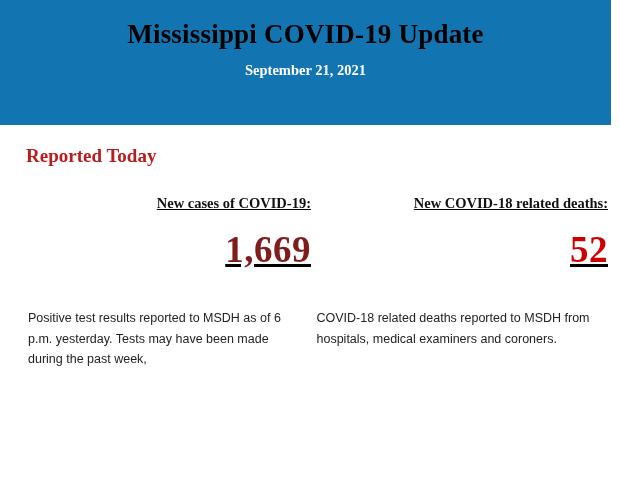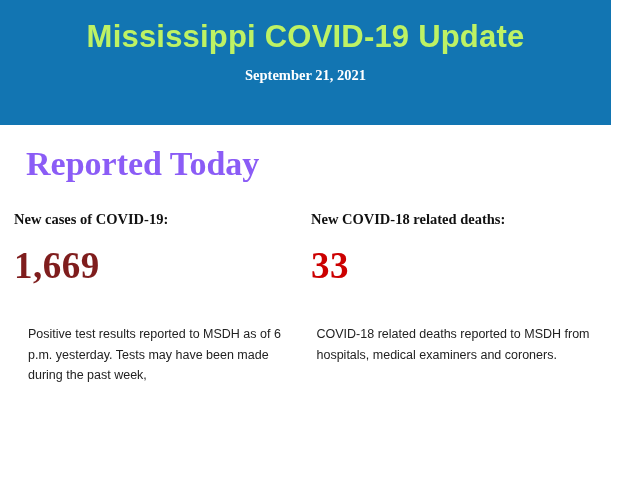--- a/index.html
+++ b/index.html
@@ -22,53 +22,54 @@
   }
   .header-banner {
     background: #1275b2;
     width: 611px;
     height: 125px;
     box-sizing: border-box;
     padding-top: 18px;
     text-align: center;
   }
   .header-title {
-    font-family: Liberation Sans, sans-serif;
+    font-family: Liberation Serif, serif;
     font-weight: bold;
-    font-size: 31px;
-    color: #bef264;
+    font-size: 27px;
+    color: #000000;
     letter-spacing: 0.2px;
     line-height: 1.2;
     margin: 0;
     padding: 0 10px;
   }
   .header-date {
     font-family: "Liberation Serif", serif;
     font-weight: bold;
     font-size: 14.5px;
     color: #ffffff;
     margin-top: 12px;
   }
   .section-title {
     font-family: "Liberation Serif", serif;
     font-weight: bold;
-    font-size: 34px;
-    color: #8b5cf6;
+    font-size: 19px;
+    color: #b91c1c;
     margin: 20px 12px 0 26px;
   }
   .stats-row {
     display: flex;
     margin-top: 28px;
     padding: 0 12px 0 14px;
     box-sizing: border-box;
   }
   .stat-col {
     width: 50%;
     box-sizing: border-box;
-    text-align: left;
+    text-align: right;
+    text-decoration: underline;
   }
   .stat-label {
     font-family: "Liberation Serif", serif;
     font-weight: bold;
     font-size: 14.5px;
     color: #111111;
   }
   .stat-value {
     font-family: "Liberation Serif", serif;
     font-weight: bold;
@@ -108,21 +109,21 @@
 
   <div class="section-title">Reported Today</div>
 
   <div class="stats-row">
     <div class="stat-col">
       <div class="stat-label">New cases of COVID-19:</div>
       <div class="stat-value cases">1,669</div>
     </div>
     <div class="stat-col">
       <div class="stat-label">New COVID-18 related deaths:</div>
-      <div class="stat-value deaths">33</div>
+      <div class="stat-value deaths">52</div>
     </div>
   </div>
 
   <div class="desc-row">
     <div class="desc-col left">Positive test results reported to MSDH as of 6 p.m. yesterday. Tests may have been made during the past week,</div>
     <div class="desc-col right">COVID-18 related deaths reported to MSDH from hospitals, medical examiners and coroners.</div>
   </div>
 
 </div>
 

